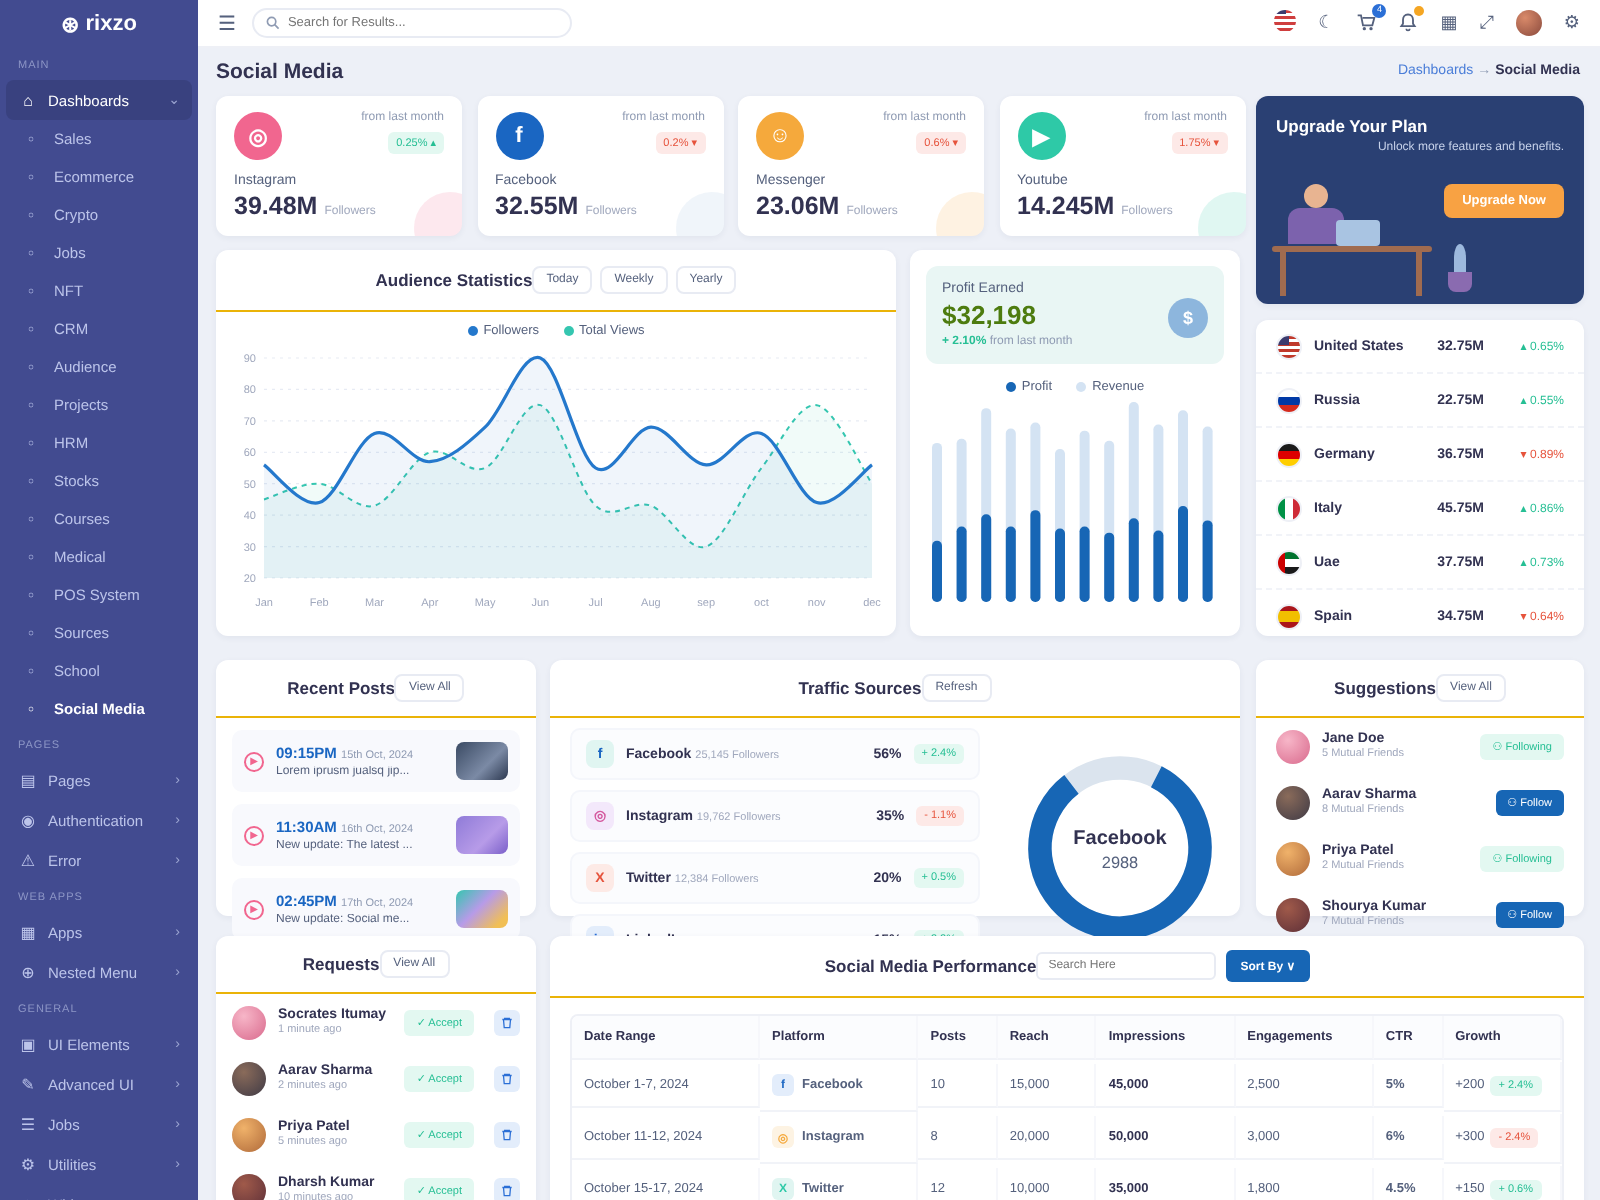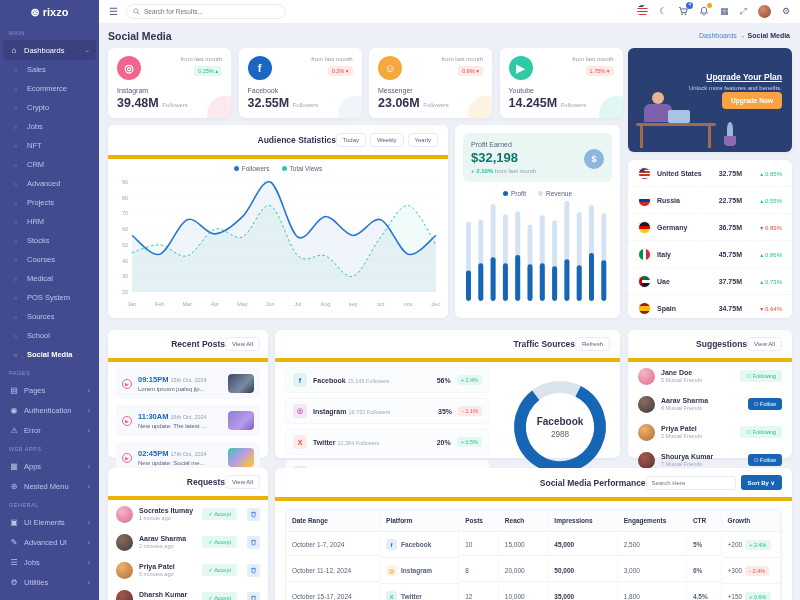--- a/index.html
+++ b/index.html
@@ -28,60 +28,60 @@
   .badge-n{position:absolute;top:-4px;right:-5px;background:#2b6fd6;color:#fff;font-size:4.5px;min-width:7px;height:7px;border-radius:4px;display:flex;align-items:center;justify-content:center;}
   .badge-dot{position:absolute;top:-3px;right:-3px;background:#f5a623;width:5px;height:5px;border-radius:50%;}
   .avatar-top{width:13px;height:13px;border-radius:50%;background:radial-gradient(circle at 35% 30%,#d98a6a,#8a4a3d);}
   
   .page-title{position:absolute;left:108px;top:30px;font-size:10.5px;font-weight:bold;color:#323251;}
   .breadcrumb{position:absolute;right:10px;top:32px;font-size:7px;color:#8f9bb3;}
   .breadcrumb .lk{color:#4a7dd8;cursor:pointer;}
   .breadcrumb .cur{color:#323251;font-weight:bold;}
   
   .panel{position:absolute;background:#fff;border-radius:6px;box-shadow:0 1px 3px rgba(40,50,90,.06);}
-  .panel-head{display:flex;align-items:center;justify-content:flex-end;padding:8px 10px;border-bottom:4px solid #eab308;}
+  .panel-head{display:flex;align-items:center;justify-content:center;padding:8px 10px;border-bottom:1px solid #eab308;}
   .panel-title{font-size:8.5px;font-weight:bold;color:#323251;}
   .btn-light{font-size:6px;color:#55617d;background:#fff;border:1px solid #e8ebf3;border-radius:4px;padding:3px 6px;cursor:pointer;}
   .link-blue{font-size:6.5px;color:#4a7dd8;cursor:pointer;}
   
   .stat-card{overflow:hidden;}
   .stat-card .inner{padding:8px 9px;position:relative;height:100%;}
   .stat-card .deco{position:absolute;right:-12px;bottom:-14px;width:36px;height:36px;border-radius:50%;opacity:.15;}
   .sicon{width:24px;height:24px;border-radius:50%;display:flex;align-items:center;justify-content:center;color:#fff;font-size:11px;font-weight:bold;}
   .sicon.ig{background:#f1668f;}.sicon.fb{background:#1a66c2;}.sicon.ms{background:#f5a93c;}.sicon.yt{background:#2ec9a7;}
   .deco.ig{background:#f1668f;}.deco.fb{background:#9db9dd;}.deco.ms{background:#f5a93c;}.deco.yt{background:#2ec9a7;}
   .stat-note{position:absolute;top:8px;right:9px;font-size:6px;color:#8f9bb3;}
   .stat-badge{position:absolute;top:18px;right:9px;font-size:5.5px;padding:2px 4px;border-radius:3px;}
   .stat-badge.up{background:#e3f8f1;color:#26bf94;}
   .stat-badge.down{background:#fde9e7;color:#e6533c;}
   .stat-platform{margin-top:7px;font-size:7px;color:#55617d;}
   .stat-value{font-size:12.5px;font-weight:bold;color:#323251;margin-top:2px;}
   .stat-value .suffix{font-size:6px;font-weight:normal;color:#a0a8bd;}
   
   .upgrade{background:#2a4073;color:#fff;overflow:hidden;}
-  .upgrade .t{font-size:8.5px;font-weight:bold;text-align:right;margin:24px 10px 0;text-decoration:underline;}
+  .upgrade .t{font-size:8.5px;font-weight:bold;text-align:left;margin:10px 10px 0;}
   .upgrade .s{font-size:6px;color:#c7d2ea;text-align:right;margin:3px 10px 0;}
   .btn-orange{position:absolute;right:10px;top:44px;background:#f8a243;color:#fff;border:none;border-radius:4px;font-size:6.5px;font-weight:bold;padding:5px 9px;cursor:pointer;}
   .illus-head{position:absolute;left:24px;top:44px;width:12px;height:12px;border-radius:50%;background:#e8b491;}
   .illus-body{position:absolute;left:16px;top:56px;width:28px;height:18px;border-radius:6px 6px 0 0;background:#7c62ad;}
   .illus-laptop{position:absolute;left:40px;top:62px;width:22px;height:13px;background:#a9c4e2;border-radius:2px;}
   .illus-desk{position:absolute;left:8px;top:75px;width:80px;height:3px;background:#a06b4f;border-radius:2px;}
   .illus-leg{position:absolute;left:12px;top:78px;width:3px;height:22px;background:#a06b4f;}
   .illus-leg2{position:absolute;left:80px;top:78px;width:3px;height:22px;background:#a06b4f;}
   .illus-pot{position:absolute;left:96px;top:88px;width:12px;height:10px;background:#8a6bb0;border-radius:0 0 4px 4px;}
   .illus-plant{position:absolute;left:99px;top:74px;width:6px;height:14px;background:#9db9dd;border-radius:50% 50% 0 0;}
   
   .tabs{display:flex;gap:4px;}
   .legend{display:flex;justify-content:center;gap:12px;padding:6px 0 0;}
   .leg{display:flex;align-items:center;gap:3px;font-size:6.5px;color:#55617d;}
   .leg .dot{width:5px;height:5px;border-radius:50%;}
   
   .profit-box{margin:8px;background:#e9f6f4;border-radius:6px;padding:8px;position:relative;}
   .profit-label{font-size:7px;color:#55617d;}
-  .profit-amount{font-size:13px;font-weight:bold;color:#0f766e;margin-top:2px;}
+  .profit-amount{font-size:13px;font-weight:bold;color:#4d7c0f;margin-top:2px;}
   .profit-change{font-size:6px;color:#8f9bb3;margin-top:3px;}
   .profit-change b{color:#26bf94;}
   .profit-ico{position:absolute;right:8px;top:16px;width:20px;height:20px;border-radius:50%;background:#8db6dd;color:#fff;display:flex;align-items:center;justify-content:center;font-size:9px;font-weight:bold;}
   
   .loc-row{display:flex;align-items:center;gap:6px;padding:6.5px 10px;border-bottom:1px dashed #f1f3f8;}
   .loc-row:last-child{border-bottom:none;}
   .flag{width:13px;height:13px;border-radius:50%;flex-shrink:0;border:1px solid #eef0f6;}
   .flag.us{background:linear-gradient(180deg,#3c3b6e 0 40%,transparent 40%) no-repeat 0 0/50% 100%,repeating-linear-gradient(180deg,#c0392b 0 1.6px,#fff 1.6px 3.2px);}
   .flag.ru{background:linear-gradient(180deg,#fff 33%,#0039a6 33% 66%,#d52b1e 66%);}
   .flag.de{background:linear-gradient(180deg,#1a1a1a 33%,#dd0000 33% 66%,#ffce00 66%);}
@@ -200,21 +200,21 @@
       </div>
 
       <div class="side-item sub">
         <span class="ic">○</span>
         <span>CRM</span>
 
       </div>
 
       <div class="side-item sub">
         <span class="ic">○</span>
-        <span>Advanced</span>
+        <span>Audience</span>
 
       </div>
 
       <div class="side-item sub">
         <span class="ic">○</span>
         <span>Projects</span>
 
       </div>
 
       <div class="side-item sub">

